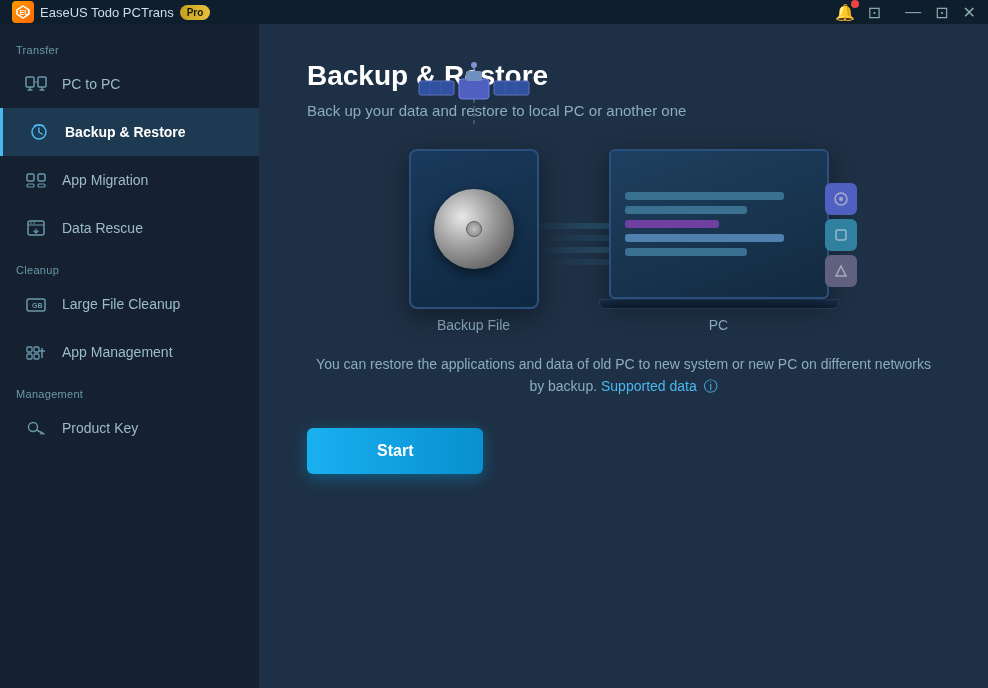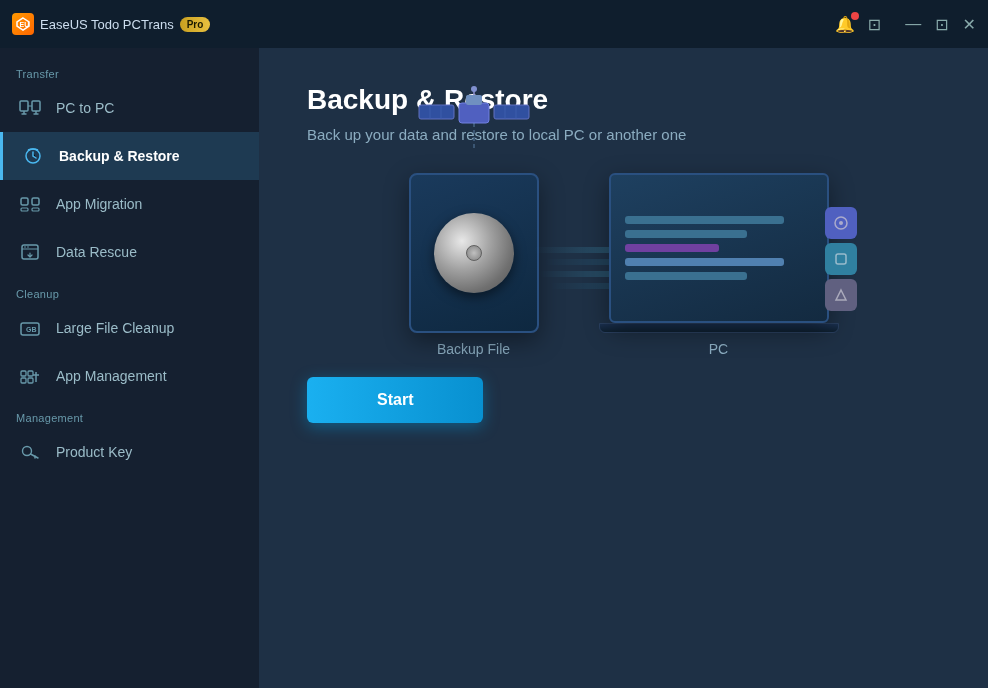--- a/index.html
+++ b/index.html
@@ -9,21 +9,21 @@
       font-family: 'Segoe UI', Arial, sans-serif;
       background: #1a2a3a;
       overflow: hidden;
       display: flex;
       flex-direction: column;
     }
 
     
     .title-bar {
       background: #0f1e2d;
-      height: 48px;
+      height: 24px;
       display: flex;
       align-items: center;
       justify-content: space-between;
       padding: 0 8px 0 12px;
       flex-shrink: 0;
     }
     .title-bar-left {
       display: flex;
       align-items: center;
       gap: 8px;
@@ -110,21 +110,21 @@
       color: #6899aa;
       font-size: 11px;
       text-transform: none;
       padding: 12px 16px 4px 16px;
       letter-spacing: 0.3px;
     }
     .sidebar-item {
       display: flex;
       align-items: center;
       gap: 14px;
-      padding: 12px 18px;
+      padding: 12px 24px;
       cursor: pointer;
       color: #9bbcc8;
       font-size: 14px;
       transition: background 0.15s;
     }
     .sidebar-item.active {
       background: #1e3a52;
       color: #ffffff;
       border-left: 3px solid #4ab8f0;
     }
@@ -516,20 +516,25 @@
               </svg>
             </div>
           </div>
         </div>
         <div class="laptop-base"></div>
         <div class="illus-label">PC</div>
       </div>
 
     </div>
 
+    <p class="description">
+      <span>You can restore the applications and data of old PC to new system or new PC on different networks by backup.</span>
+      <a href="#">Supported data</a>
+      <span style="color:#4ab8f0; margin-left:3px;">ⓘ</span>
+    </p>
 
     <div class="start-btn-wrap">
       <button class="start-btn">Start</button>
     </div>
 
   </div>
 
 </div>
 
 </body></html>

